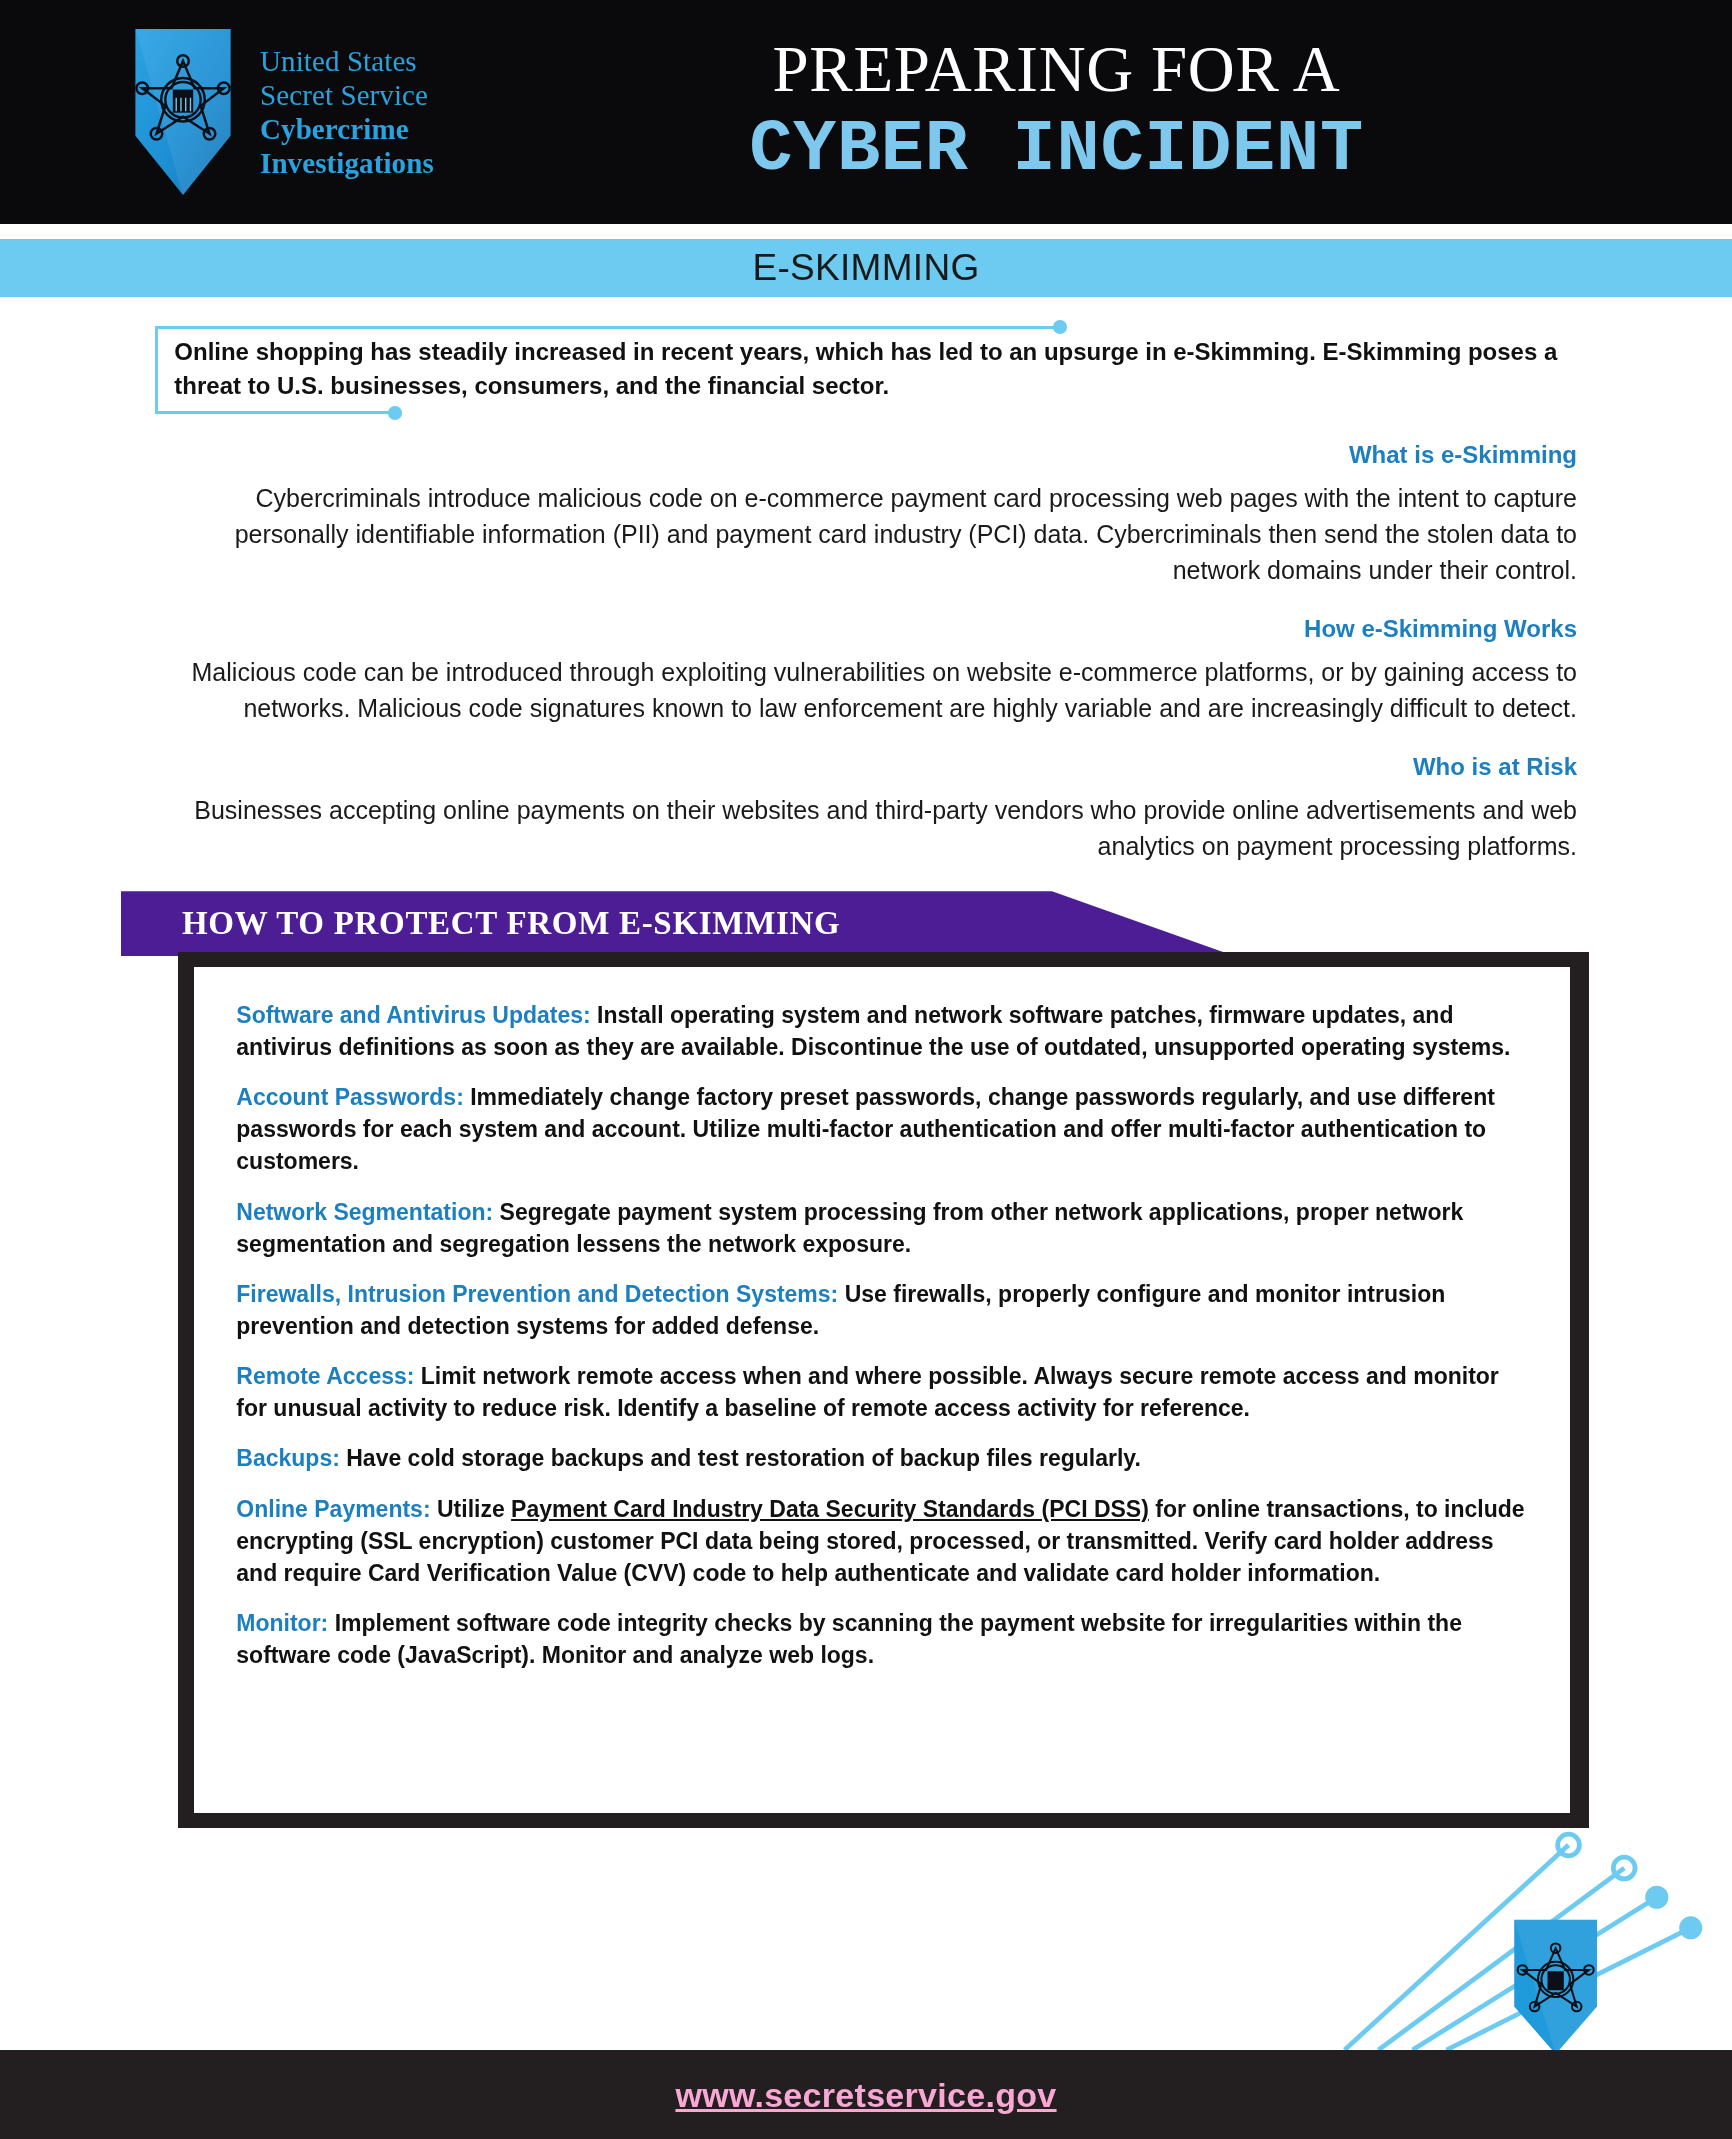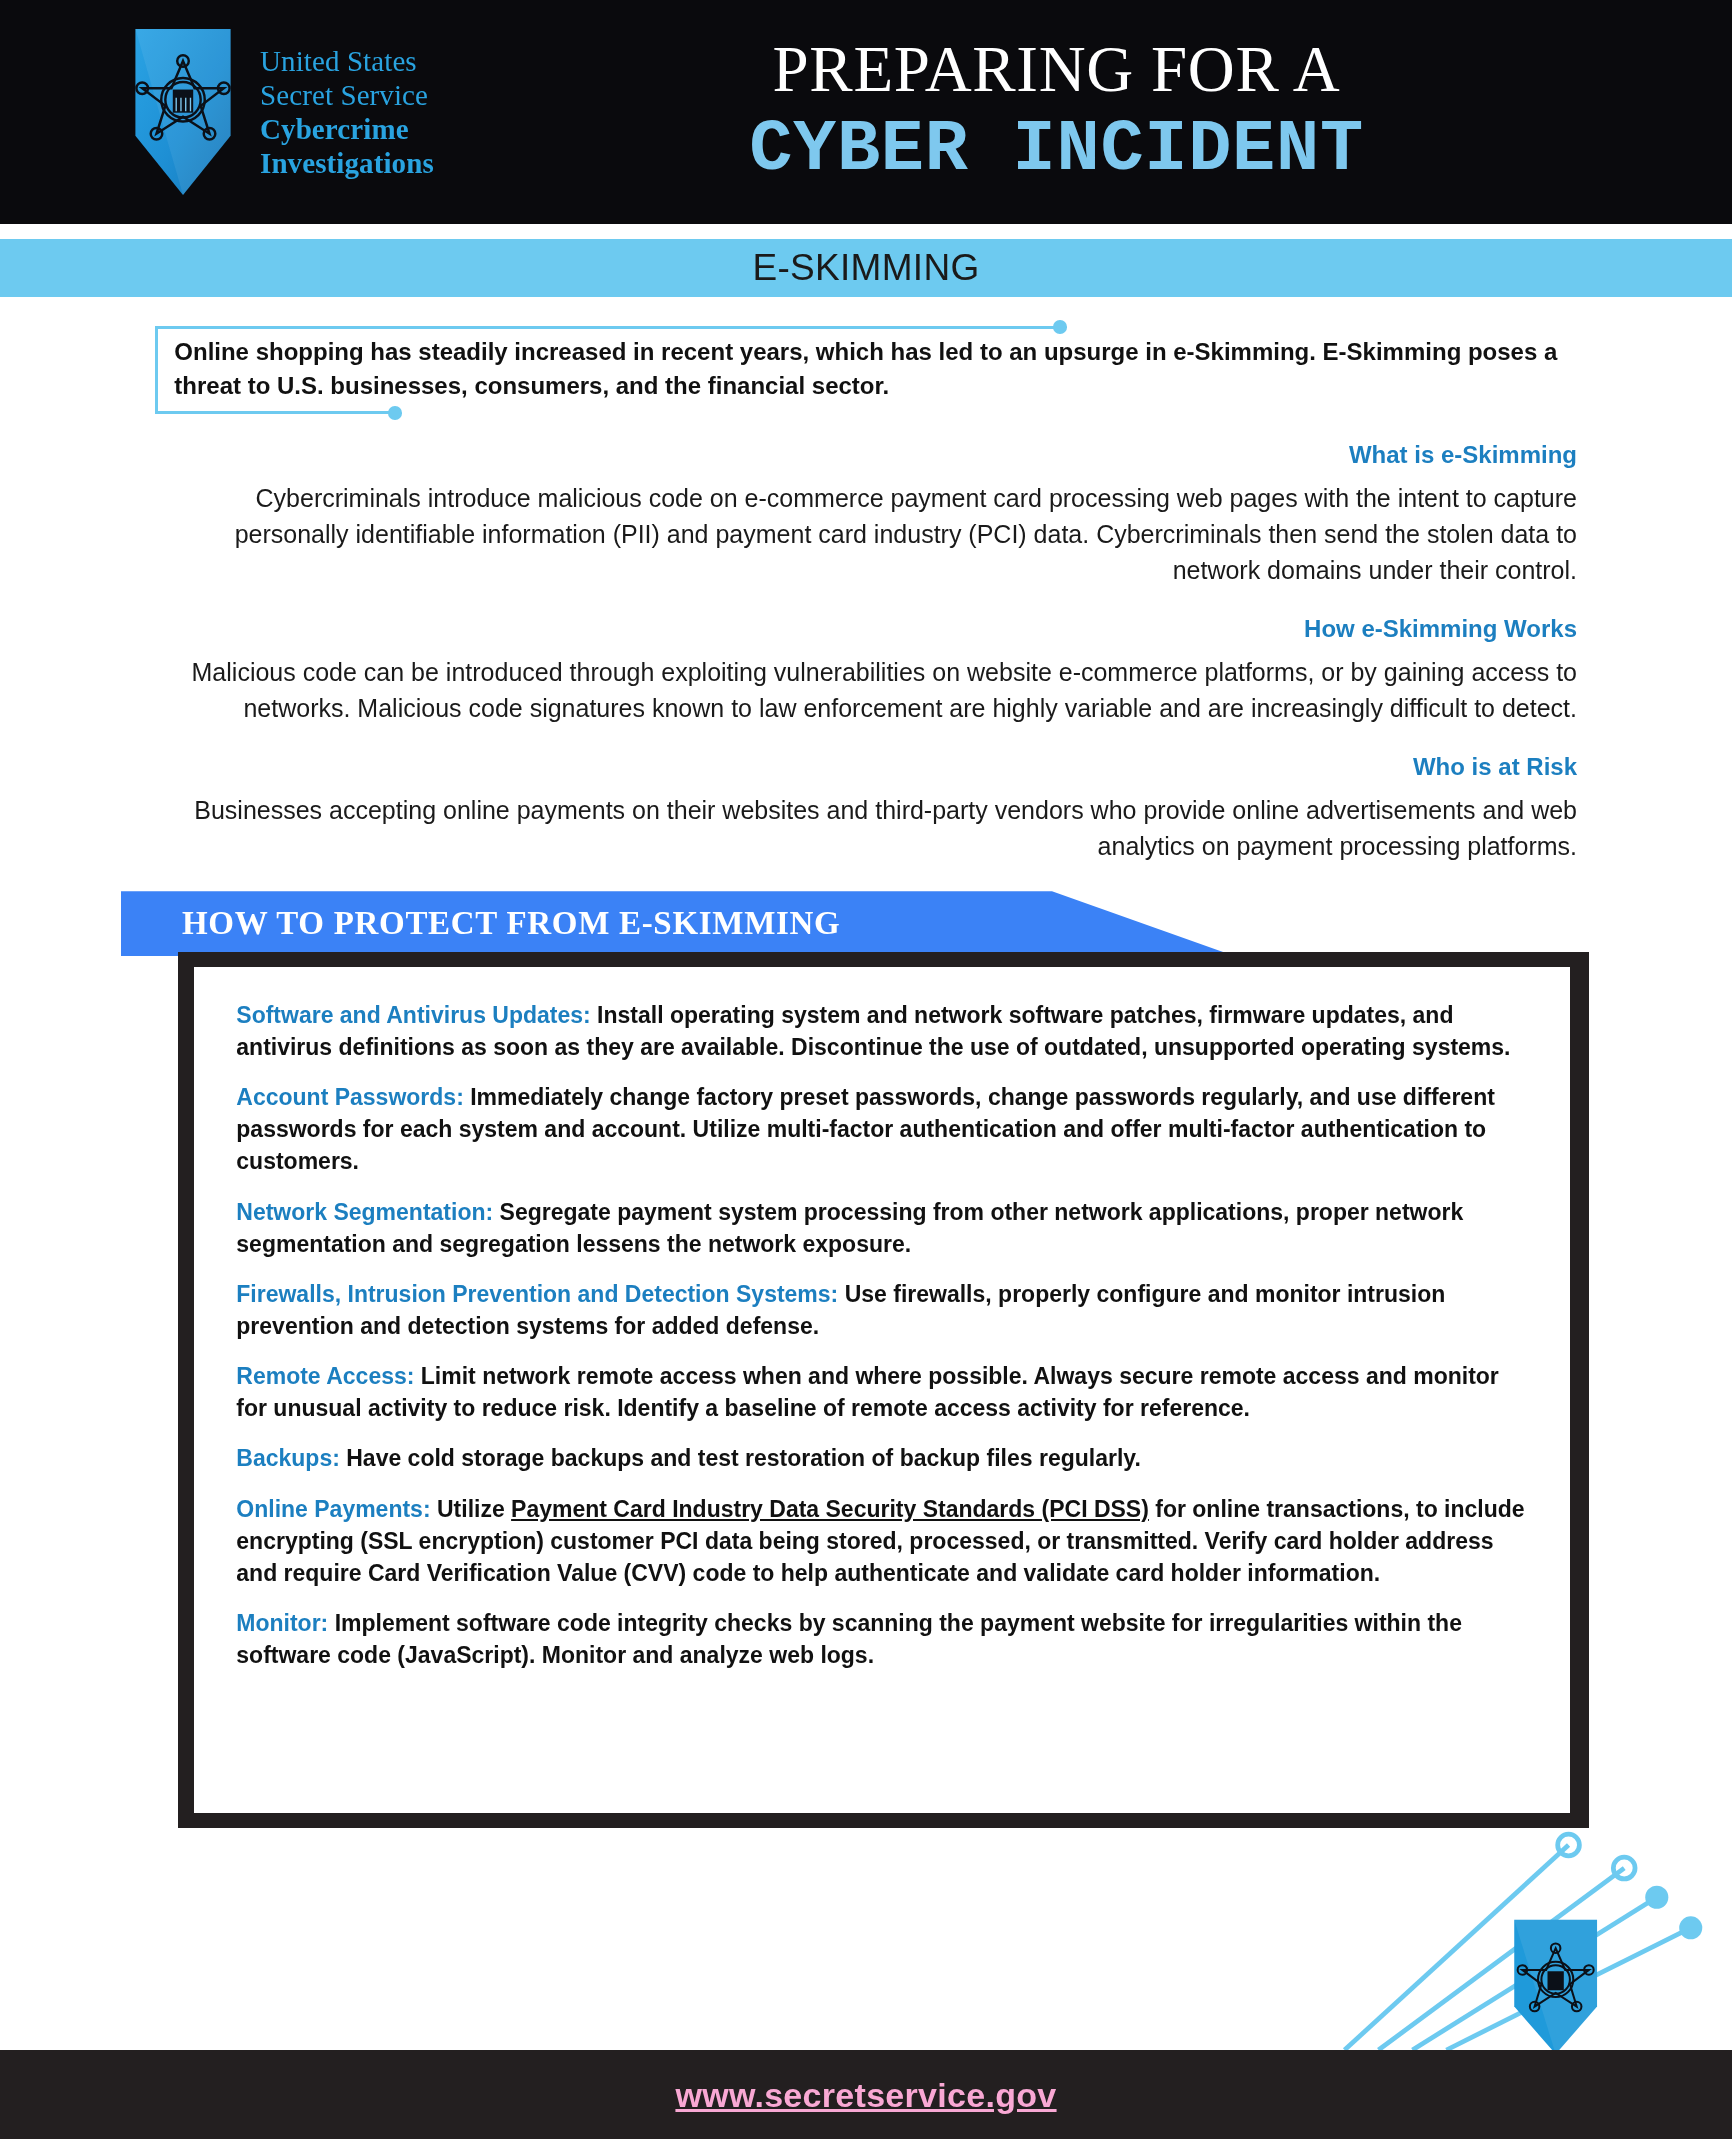--- a/index.html
+++ b/index.html
@@ -170,21 +170,21 @@
     width: 1732px;
     height: 965px;
   }
 
   .protect-banner {
     position: absolute;
     left: 121px;
     top: 0;
     width: 1114px;
     height: 65px;
-    background: #3b82f6;
+    background: #4c1d95;
     -webkit-clip-path: polygon(0 0, 931px 0, 1114px 65px, 0 65px);
     clip-path: polygon(0 0, 931px 0, 1114px 65px, 0 65px);
     display: flex;
     align-items: center;
   }
   .protect-banner-text {
     font-family: "Liberation Serif", serif;
     font-weight: 700;
     font-size: 33px;
     color: #ffffff;

